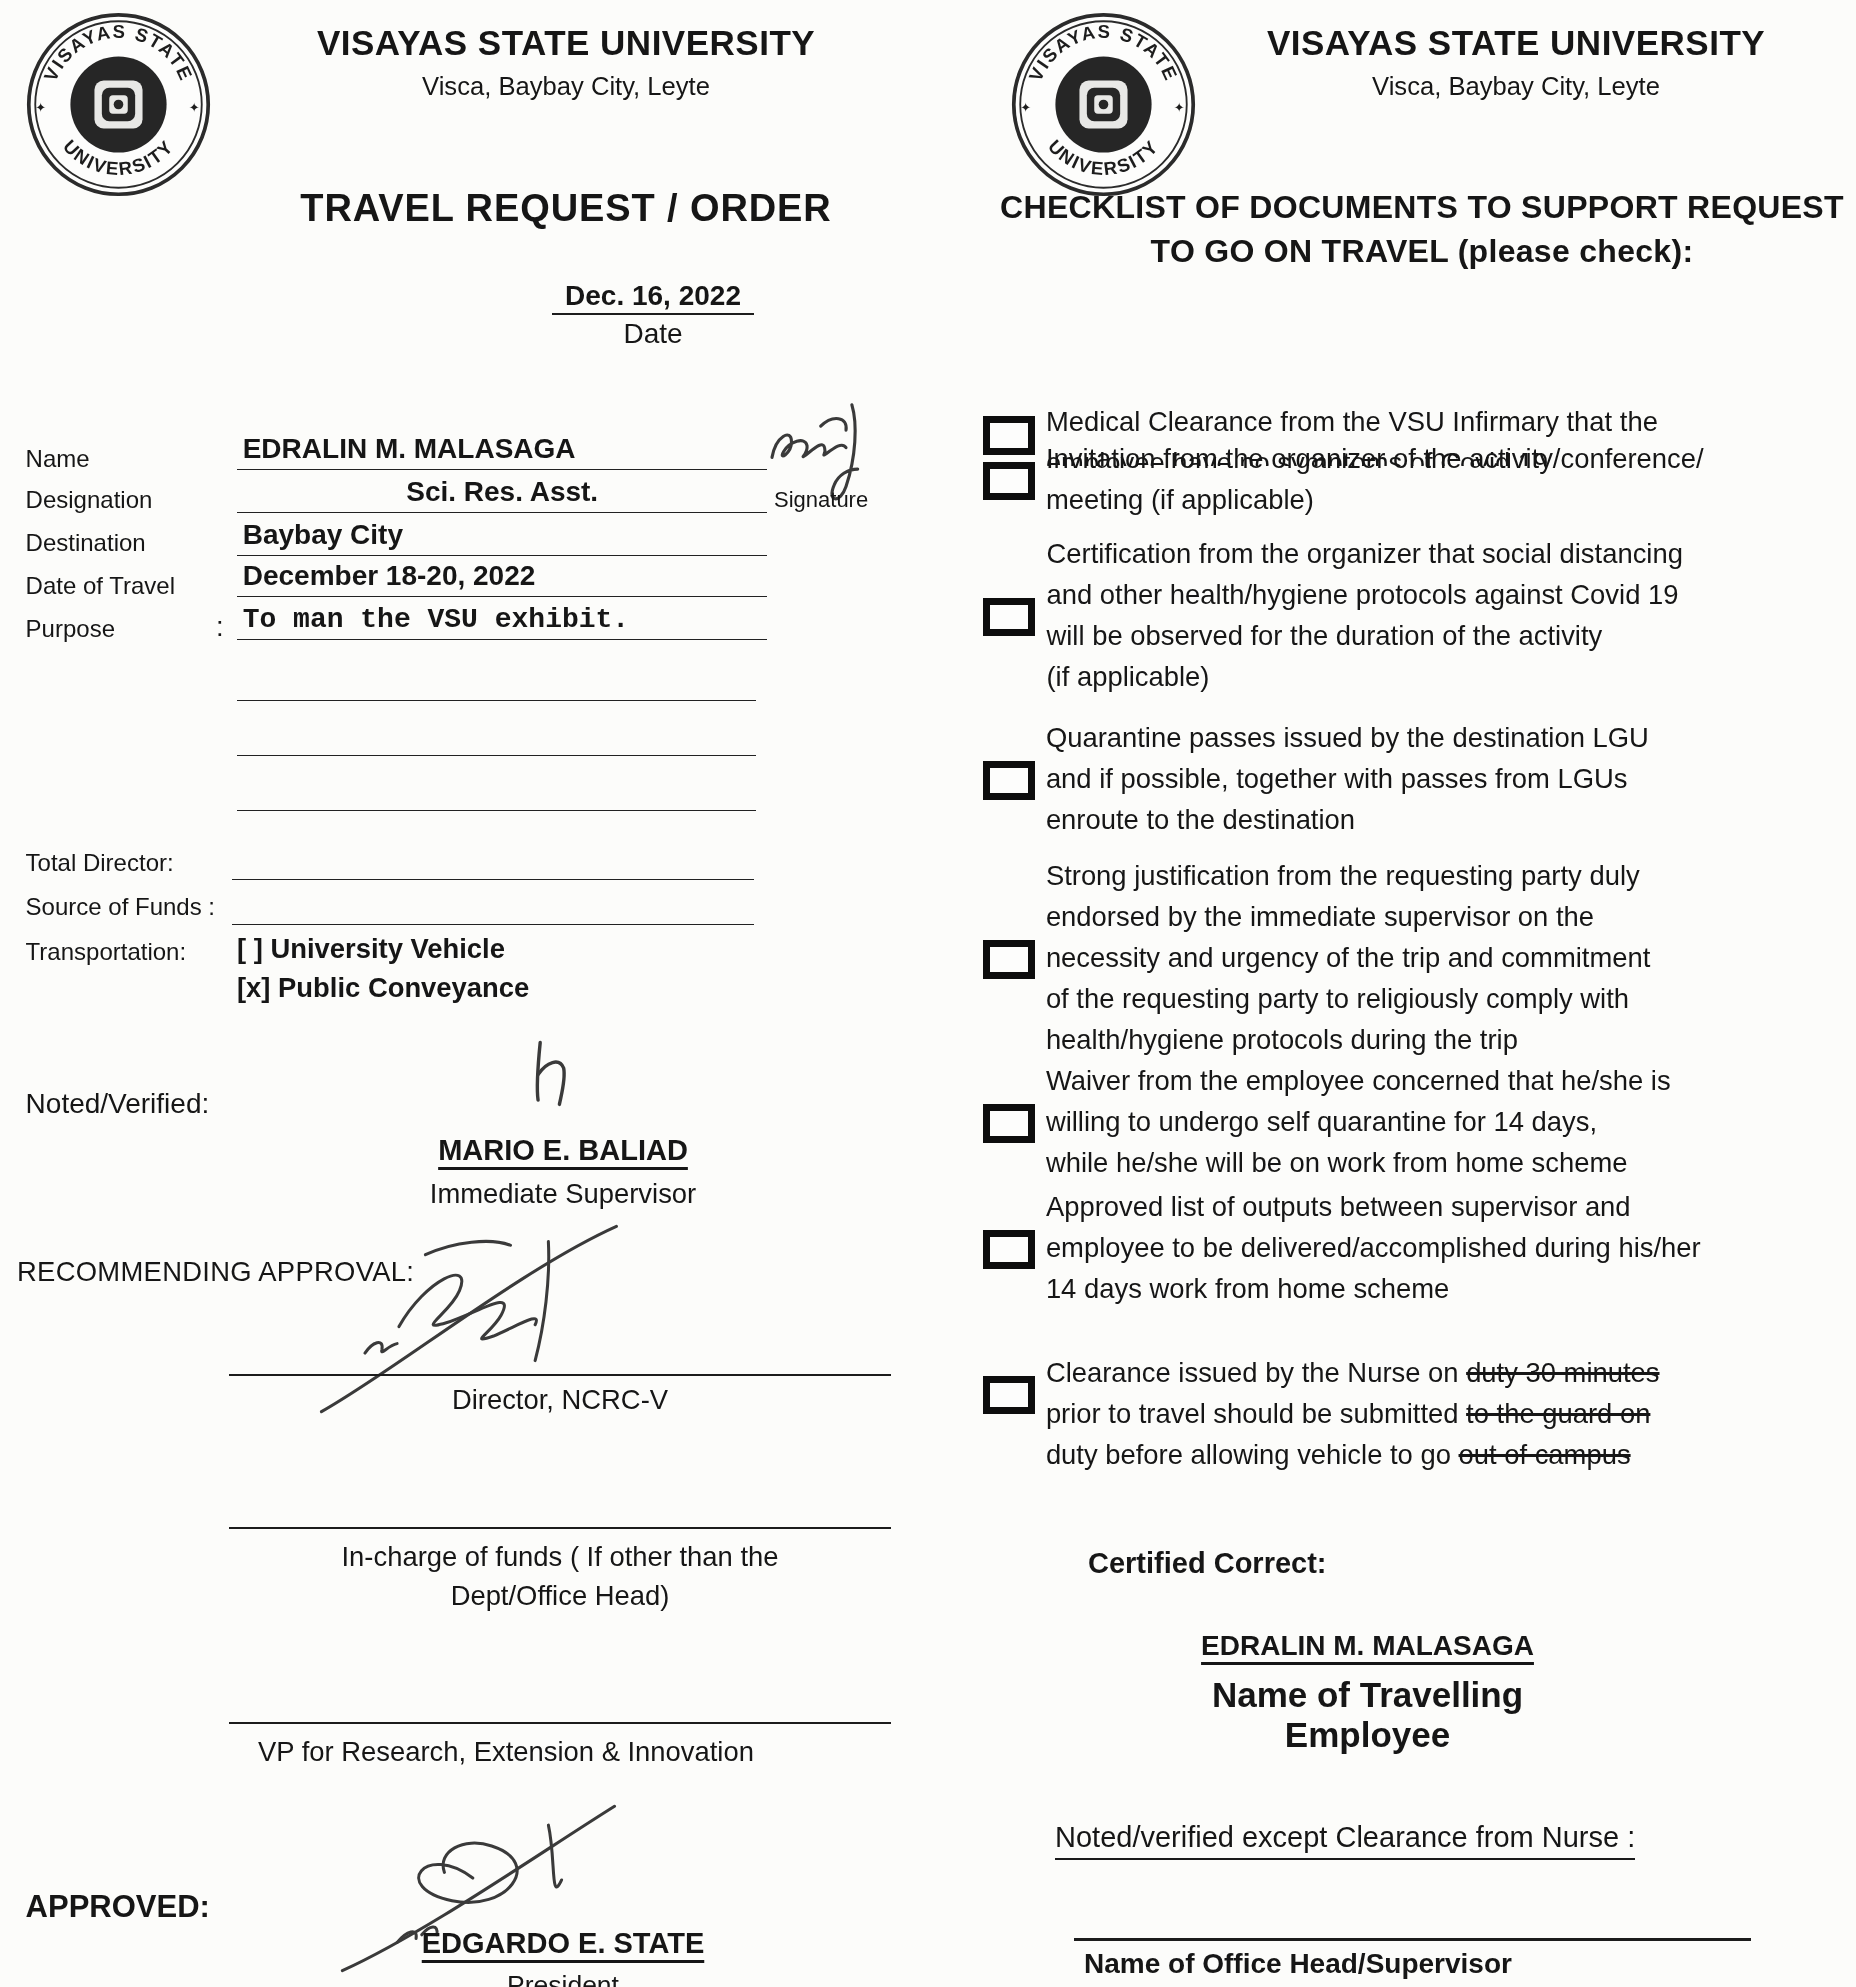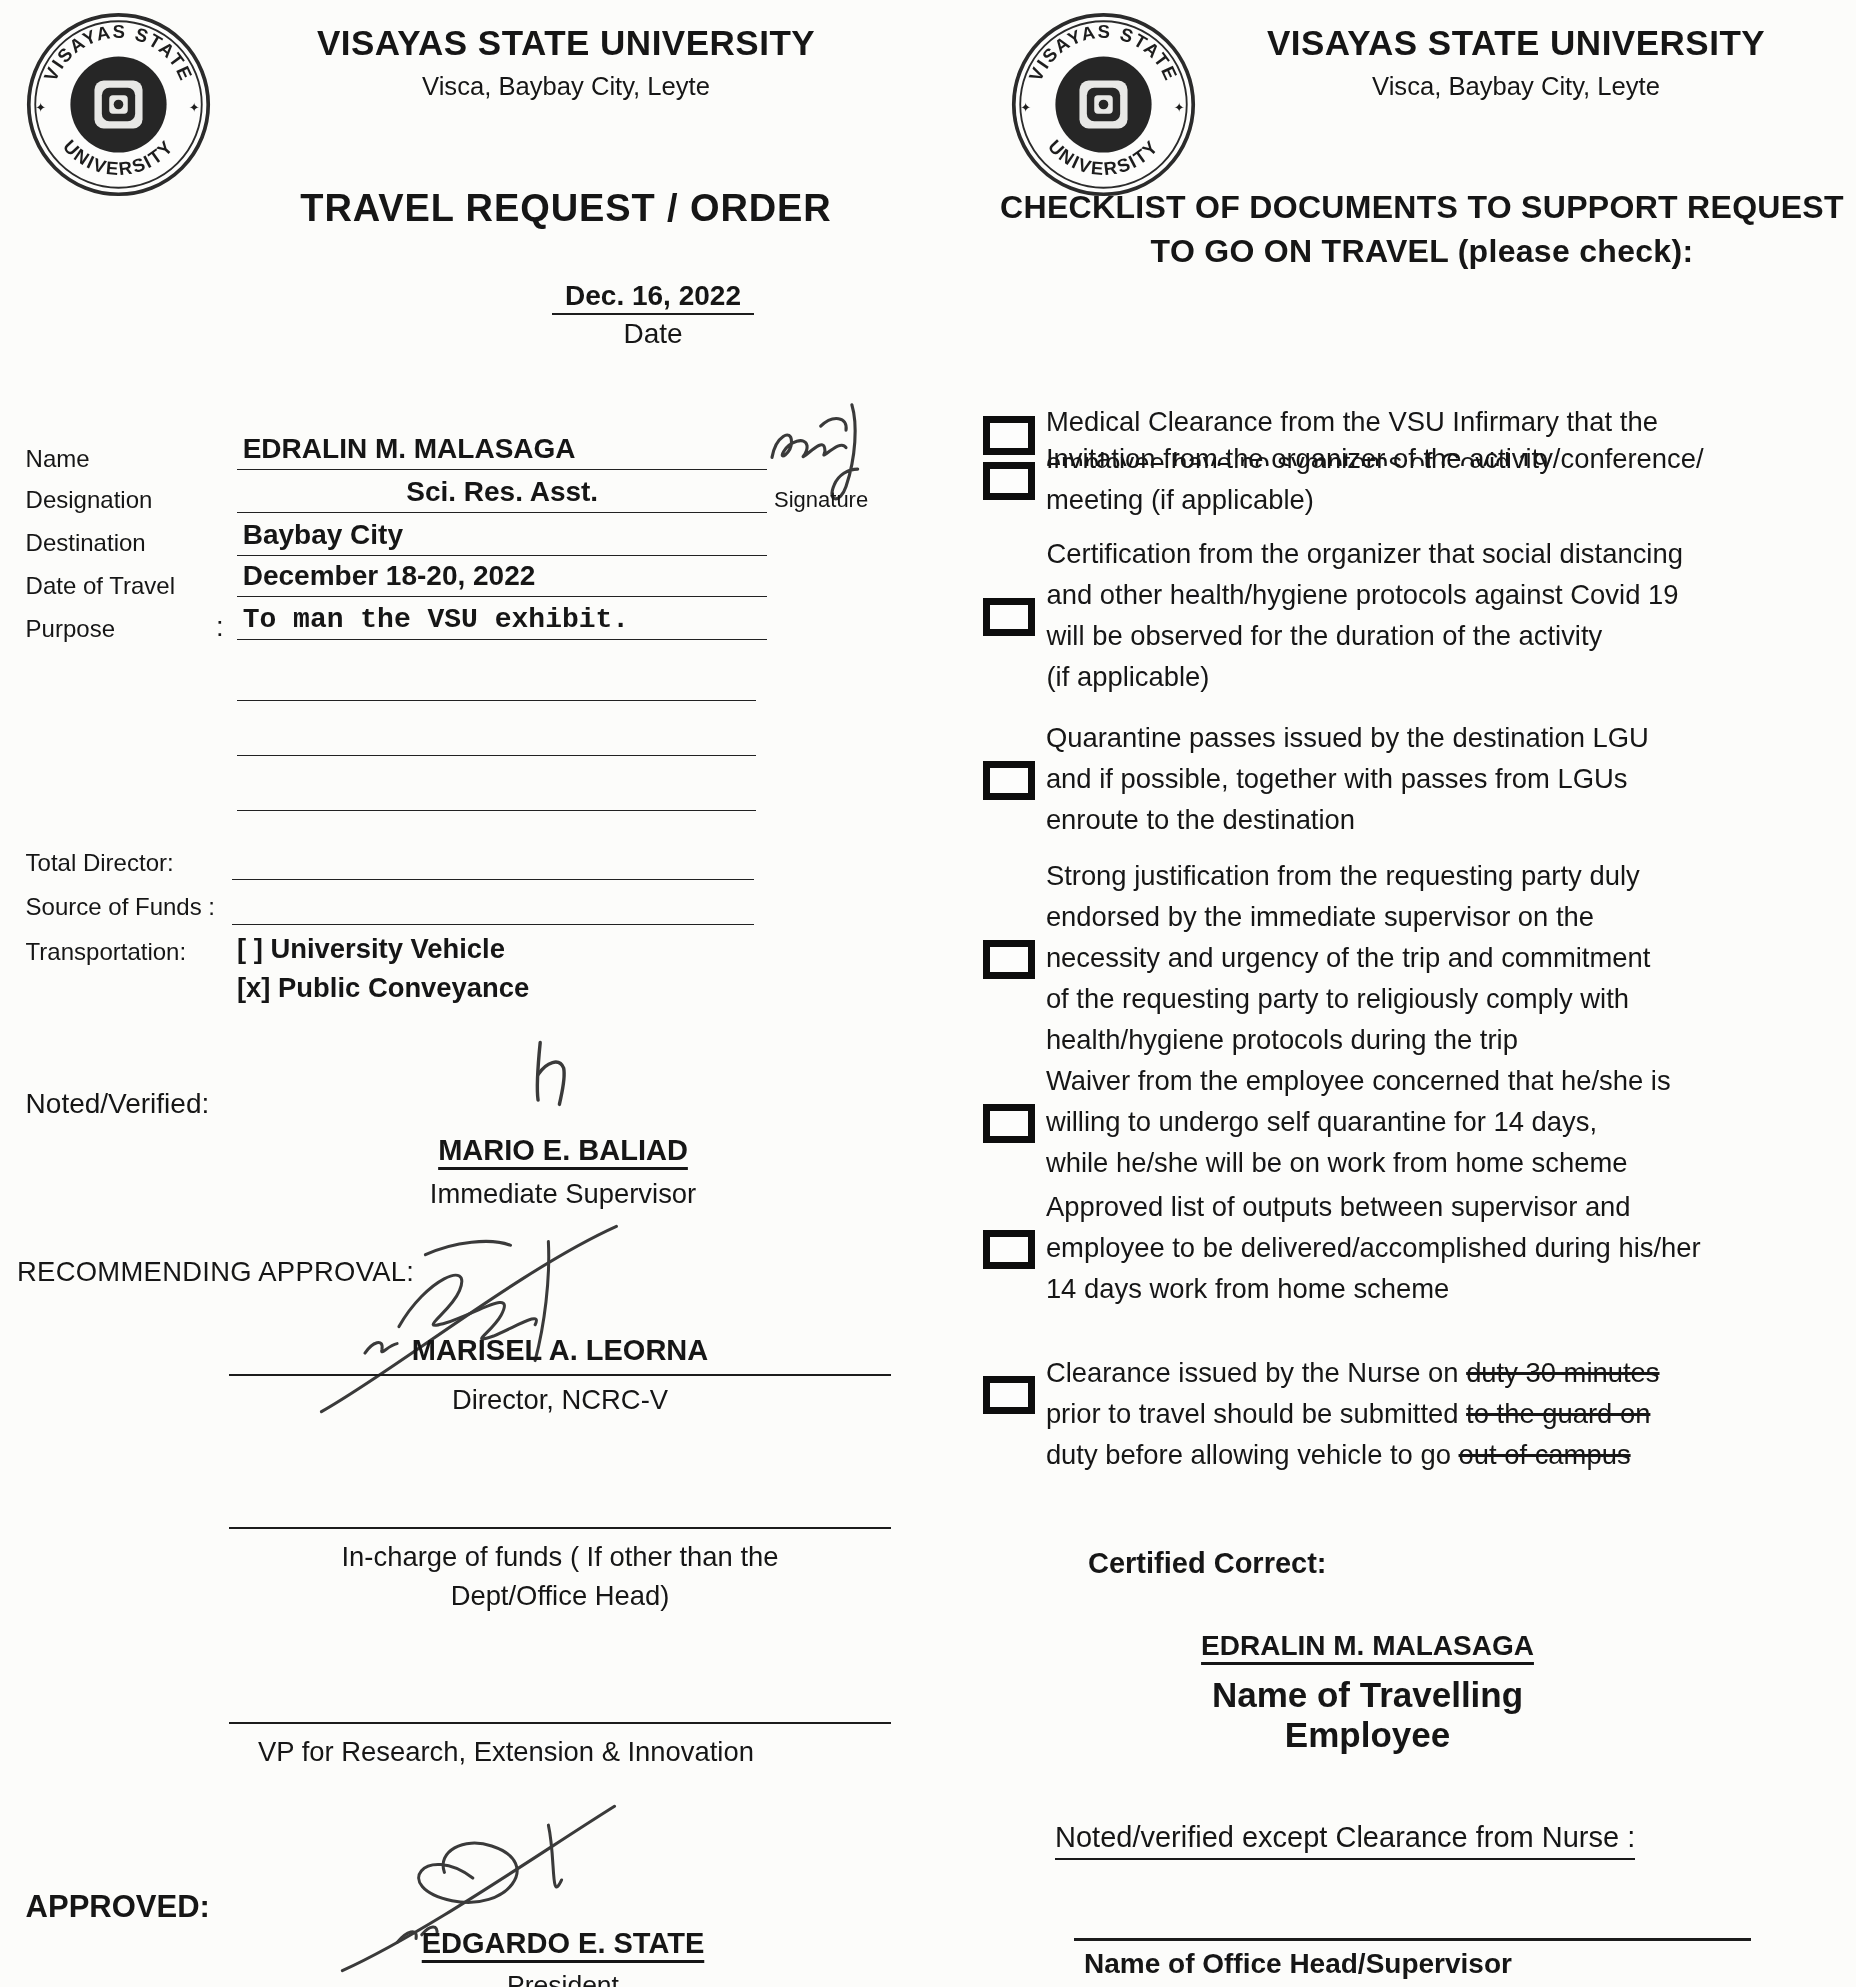--- a/index.html
+++ b/index.html
@@ -119,23 +119,20 @@
     </div>
 
     <span class="abs" style="left:17px;top:1256px;font-size:27.4px;letter-spacing:0.3px;">RECOMMENDING APPROVAL:</span>
     <svg class="sig-svg" style="left:312px;top:1213px;width:312px;height:213px;" viewBox="0 0 330 225">
       <path d="M10,210 C90,165 220,60 322,14"></path>
       <path d="M92,120 C120,70 170,48 156,82 C146,106 108,126 142,116 C174,106 216,78 200,108 C190,126 164,140 192,130 C216,120 244,102 236,118"></path>
       <path d="M56,148 C64,136 76,132 74,144 C72,152 80,140 90,138"></path>
       <path d="M120,44 C150,30 190,26 210,34"></path>
       <path d="M250,30 C252,70 246,118 236,156"></path>
     </svg>
-    <div class="abs center-block" style="left:229px;top:1334px;width:662px;z-index:2;">
-      <span class="sig-name" style="text-decoration:none;">MARISEL A. LEORNA</span>
-    </div>
     <div class="abs rule" style="left:229px;top:1374px;width:662px;"></div>
     <div class="abs center-block" style="left:229px;top:1384px;width:662px;font-size:27.4px;">Director, NCRC-V</div>
 
     <div class="abs rule" style="left:229px;top:1527px;width:662px;"></div>
     <div class="abs caption" style="left:229px;top:1537px;width:662px;">In-charge of  funds ( If other than the
 Dept/Office Head)</div>
 
     <div class="abs rule" style="left:229px;top:1722px;width:662px;"></div>
     <div class="abs caption" style="left:175px;top:1732px;width:662px;">VP for Research, Extension &amp; Innovation</div>
 

